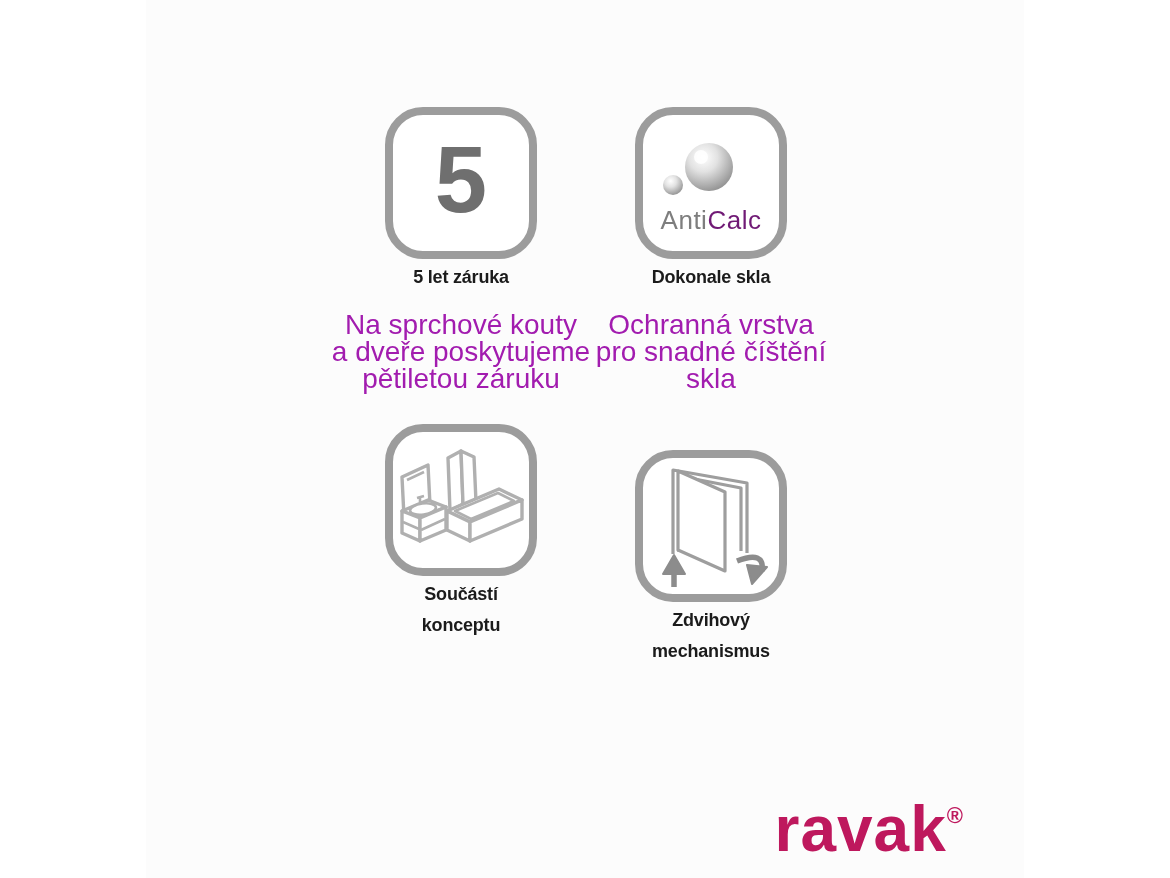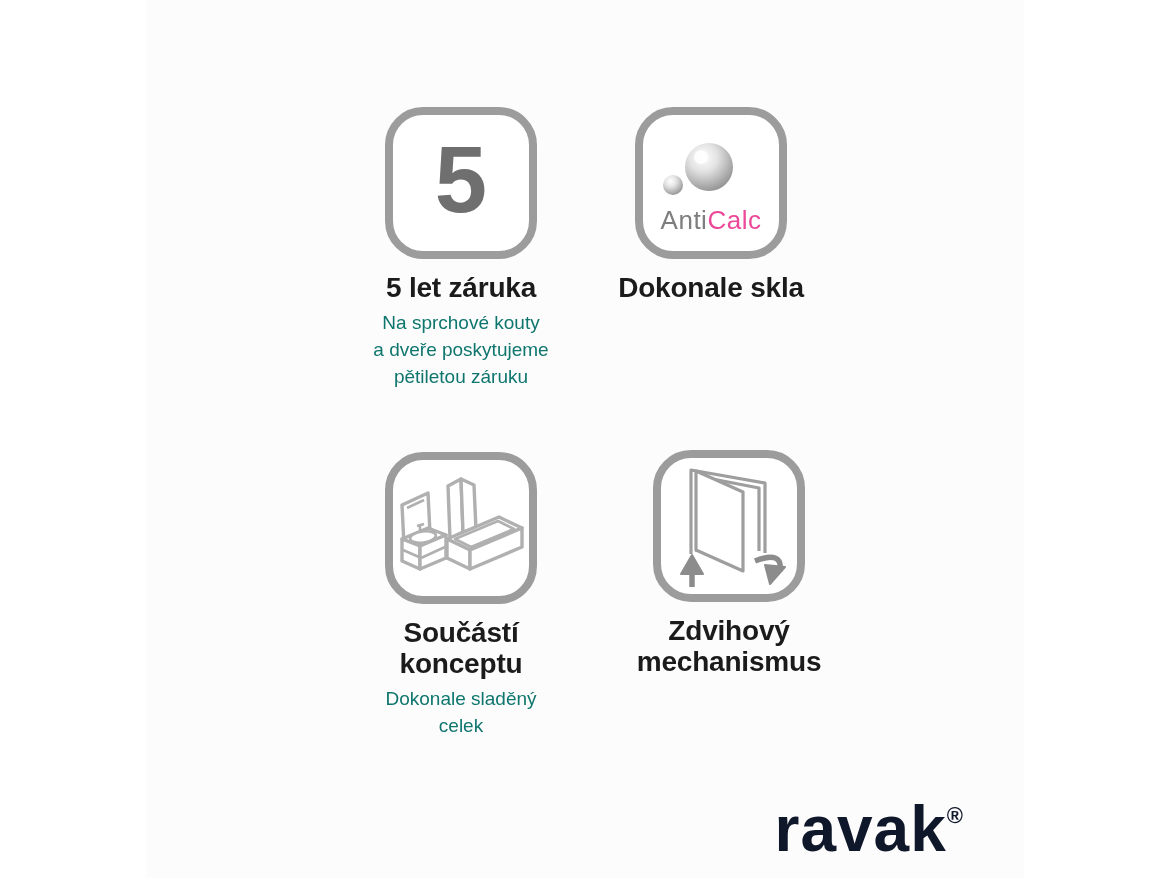--- a/index.html
+++ b/index.html
@@ -10,48 +10,48 @@
   }
   .canvas{
     position:absolute;left:146px;top:0;width:878px;height:878px;
     background:#fcfcfc;
   }
   .feature{
     position:absolute;width:260px;text-align:center;
   }
   .feature.pos-0{left:185px;top:107px;}
   .feature.pos-1{left:435px;top:107px;}
-  .feature.pos-2{left:185px;top:452px;}
-  .feature.pos-3{left:453px;top:450px;}
+  .feature.pos-2{left:185px;top:424px;}
+  .feature.pos-3{left:435px;top:450px;}
   .icon-box{
     box-sizing:border-box;width:152px;height:152px;margin:0 auto;
     border:8px solid #9c9c9c;border-radius:38px;background:#ffffff;
     display:flex;flex-direction:column;align-items:center;justify-content:center;
   }
   .badge-five{
     font-size:94px;font-weight:700;color:#6f6f6f;line-height:1;
     margin-top:-6px;
   }
   .anticalc-label{
     font-size:26px;letter-spacing:.5px;line-height:1;margin-top:2px;
     white-space:nowrap;
   }
   .anticalc-label .dark{color:#7e7e7e;margin-top:44px;}
-  .anticalc-label .light{color:#ec4899;}
+  .anticalc-label .light{color:#701a75;}
   .feature-title{
-    margin-top:13px;font-size:28px;font-weight:700;color:#1b1b1b;
+    margin-top:3px;font-size:18px;font-weight:700;color:#1b1b1b;
     line-height:31px;white-space:pre-line;letter-spacing:-.2px;
   }
   .feature-desc{
-    margin-top:6px;font-size:19px;color:#0f766e;line-height:27px;
+    margin-top:18px;font-size:28px;color:#a21caf;line-height:27px;
     white-space:pre-line;
   }
   .brand-logo{
     position:absolute;right:61px;bottom:17px;
-    color:#0f172a;font-weight:700;font-size:64px;line-height:1;
+    color:#be185d;font-weight:700;font-size:64px;line-height:1;
     letter-spacing:1px;white-space:nowrap;
   }
   .brand-logo .reg{
     font-size:22px;font-weight:700;vertical-align:28px;letter-spacing:0;
   }
   svg{display:block;}
 </style>
 </head>
 <body>
 
@@ -78,20 +78,22 @@
             <stop offset="100%" stop-color="#8f8f8f"></stop>
           </radialGradient>
         </defs>
         <circle cx="30" cy="52" r="10" fill="url(#sph)"></circle>
         <circle cx="66" cy="34" r="24" fill="url(#sph)"></circle>
         <circle cx="58" cy="24" r="7" fill="#ffffff" opacity="0.85"></circle>
       </svg>
       <div class="anticalc-label"><span class="dark">Anti</span><span class="light">Calc</span></div>
     </div>
     <div class="feature-title">Dokonale skla</div>
+    <div class="feature-desc">Ochranná vrstva
+pro snadné číštění skla</div>
   </div>
 
   <div class="feature pos-2">
     <div class="icon-box">
       <svg width="136" height="136" viewBox="0 0 136 136" fill="none" stroke="#b0b0b0" stroke-width="3.4" stroke-linejoin="round">
 
         <path d="M55 26 L68 19 L70 72 L57 79 Z" fill="#ffffff"></path>
         <path d="M68 19 L81 25 L83 70 L70 72 Z" fill="#ffffff"></path>
 
         <path d="M54 79 L106 57 L129 68 L77 90 Z" fill="#ffffff"></path>
@@ -105,22 +107,20 @@
         <path d="M9 79 L35 68 L53 75 L27 86 Z" fill="#ffffff"></path>
         <ellipse cx="30" cy="77" rx="13" ry="5.5" transform="rotate(-8 30 77)" fill="#ffffff" stroke-width="2.6"></ellipse>
         <path d="M27 64 L27 70 M24 66 L31 64" stroke-width="2.6"></path>
         <path d="M9 79 L9 101 L27 109 L27 86 Z" fill="#ffffff"></path>
         <path d="M27 86 L53 75 L53 98 L27 109 Z" fill="#ffffff"></path>
         <path d="M10 90 L26 97 M28 98 L52 87" stroke-width="2.6"></path>
       </svg>
     </div>
     <div class="feature-title">Součástí
 konceptu</div>
-    <div class="feature-desc">Dokonale sladěný
-celek</div>
   </div>
 
   <div class="feature pos-3">
     <div class="icon-box">
       <svg width="136" height="136" viewBox="0 0 136 136" fill="none" stroke="#9e9e9e" stroke-width="3.2" stroke-linejoin="round">
 
         <path d="M30 96 L30 12 L104 25 L104 95"></path>
         <path d="M36 94 L36 18 L98 30 L98 93"></path>
 
         <path d="M35 13 L82 34 L82 113 L35 92 Z" fill="#ffffff"></path>

